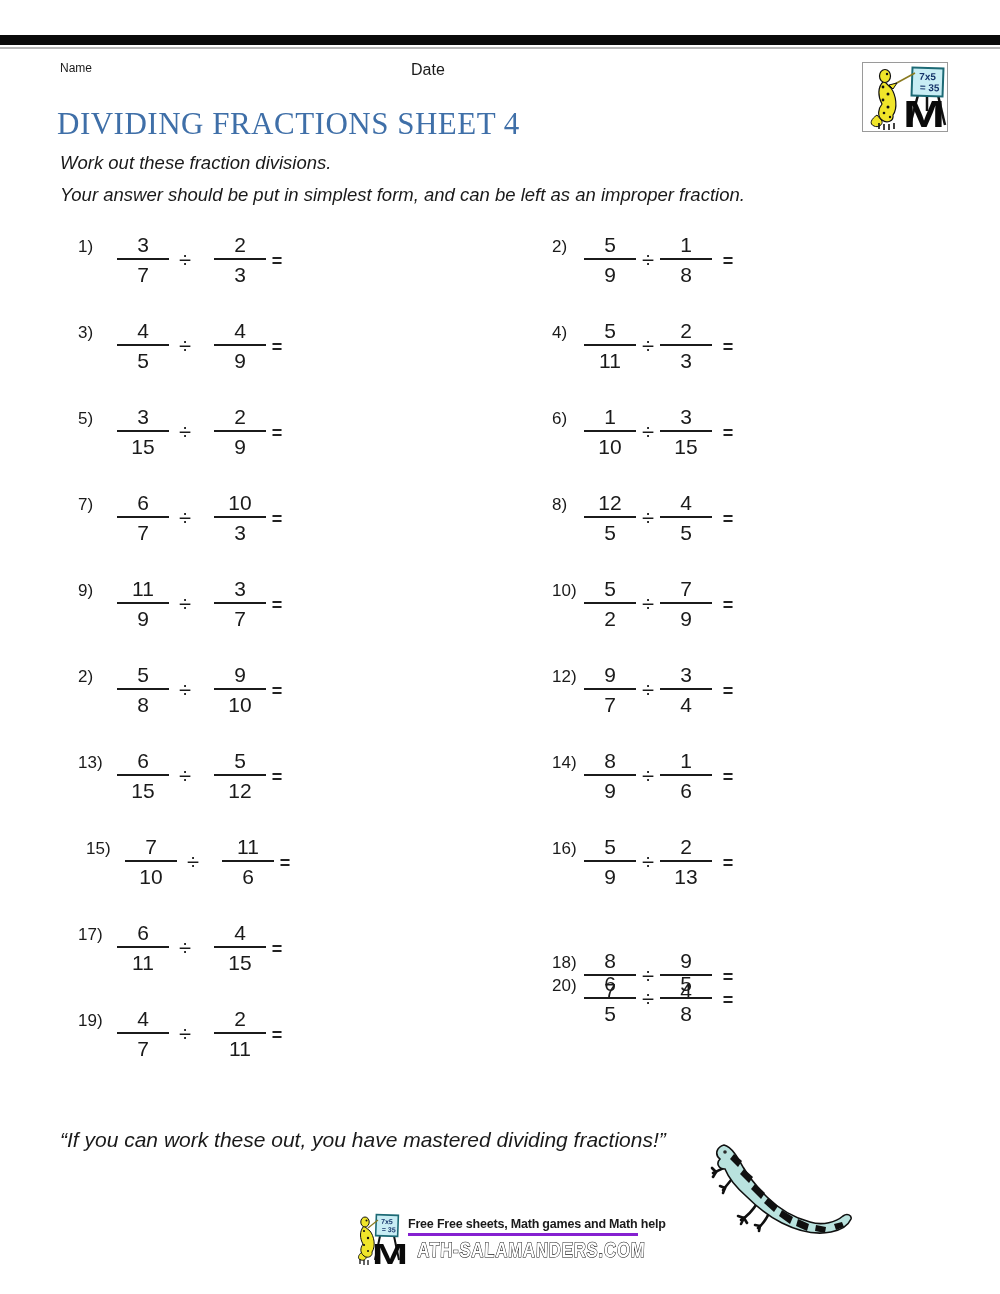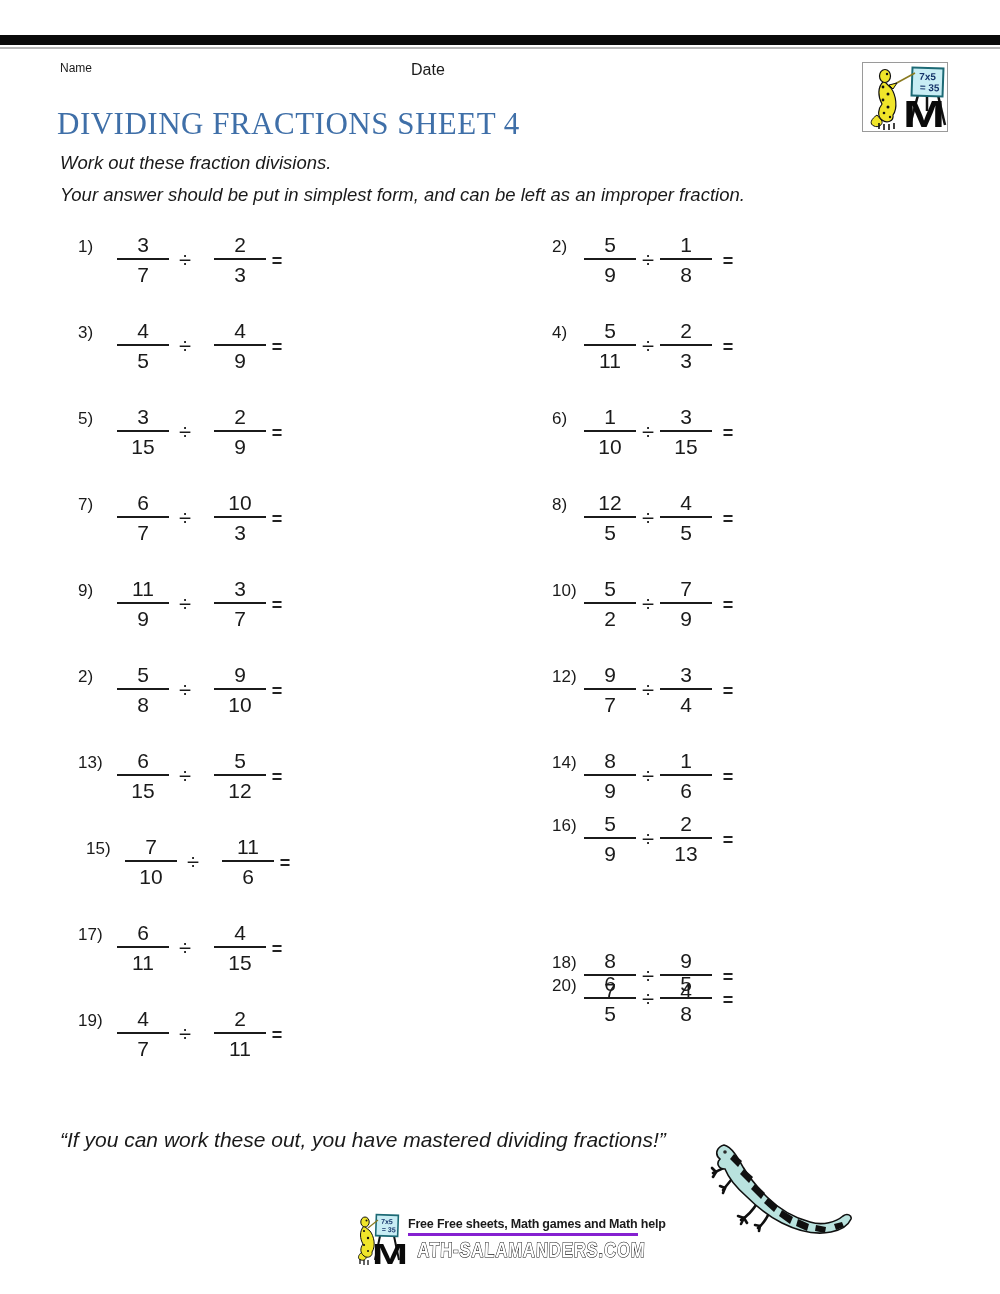--- a/index.html
+++ b/index.html
@@ -323,21 +323,21 @@
       <span class="den">10</span>
     </span>
     <span class="op-div">÷</span>
     <span class="frac f2">
       <span class="num">11</span>
       <span class="bar"></span>
       <span class="den">6</span>
     </span>
     <span class="op-eq">=</span>
   </div>
-    <div class="problem-row col1" style="top: 796px;">
+    <div class="problem-row col1" style="top: 819px;">
     <span class="p-label">16)</span>
     <span class="frac f1">
       <span class="num">5</span>
       <span class="bar"></span>
       <span class="den">9</span>
     </span>
     <span class="op-div">÷</span>
     <span class="frac f2">
       <span class="num">2</span>
       <span class="bar"></span>

